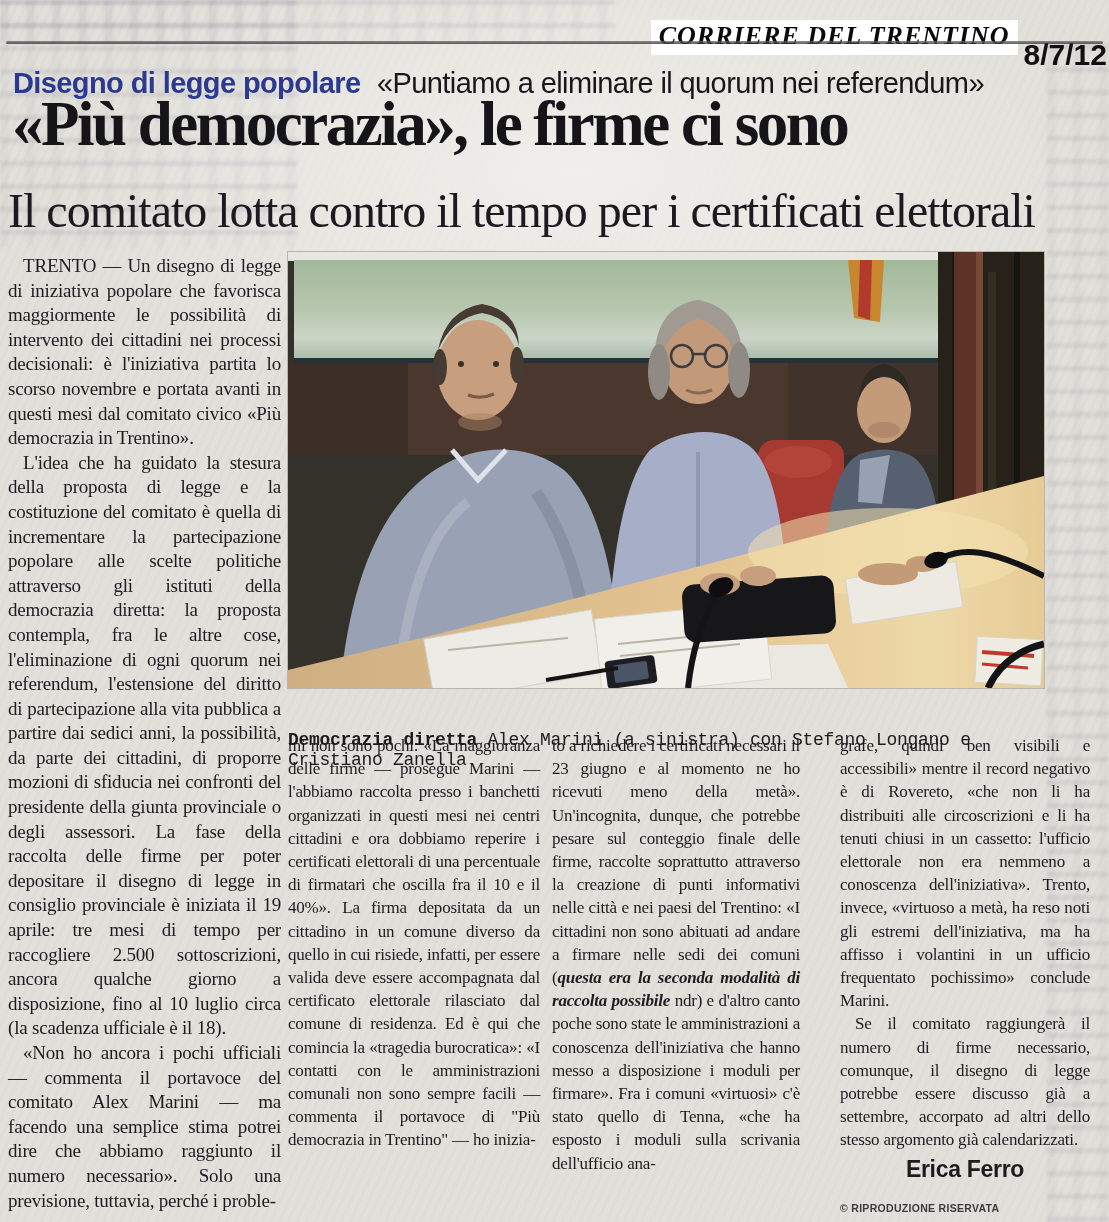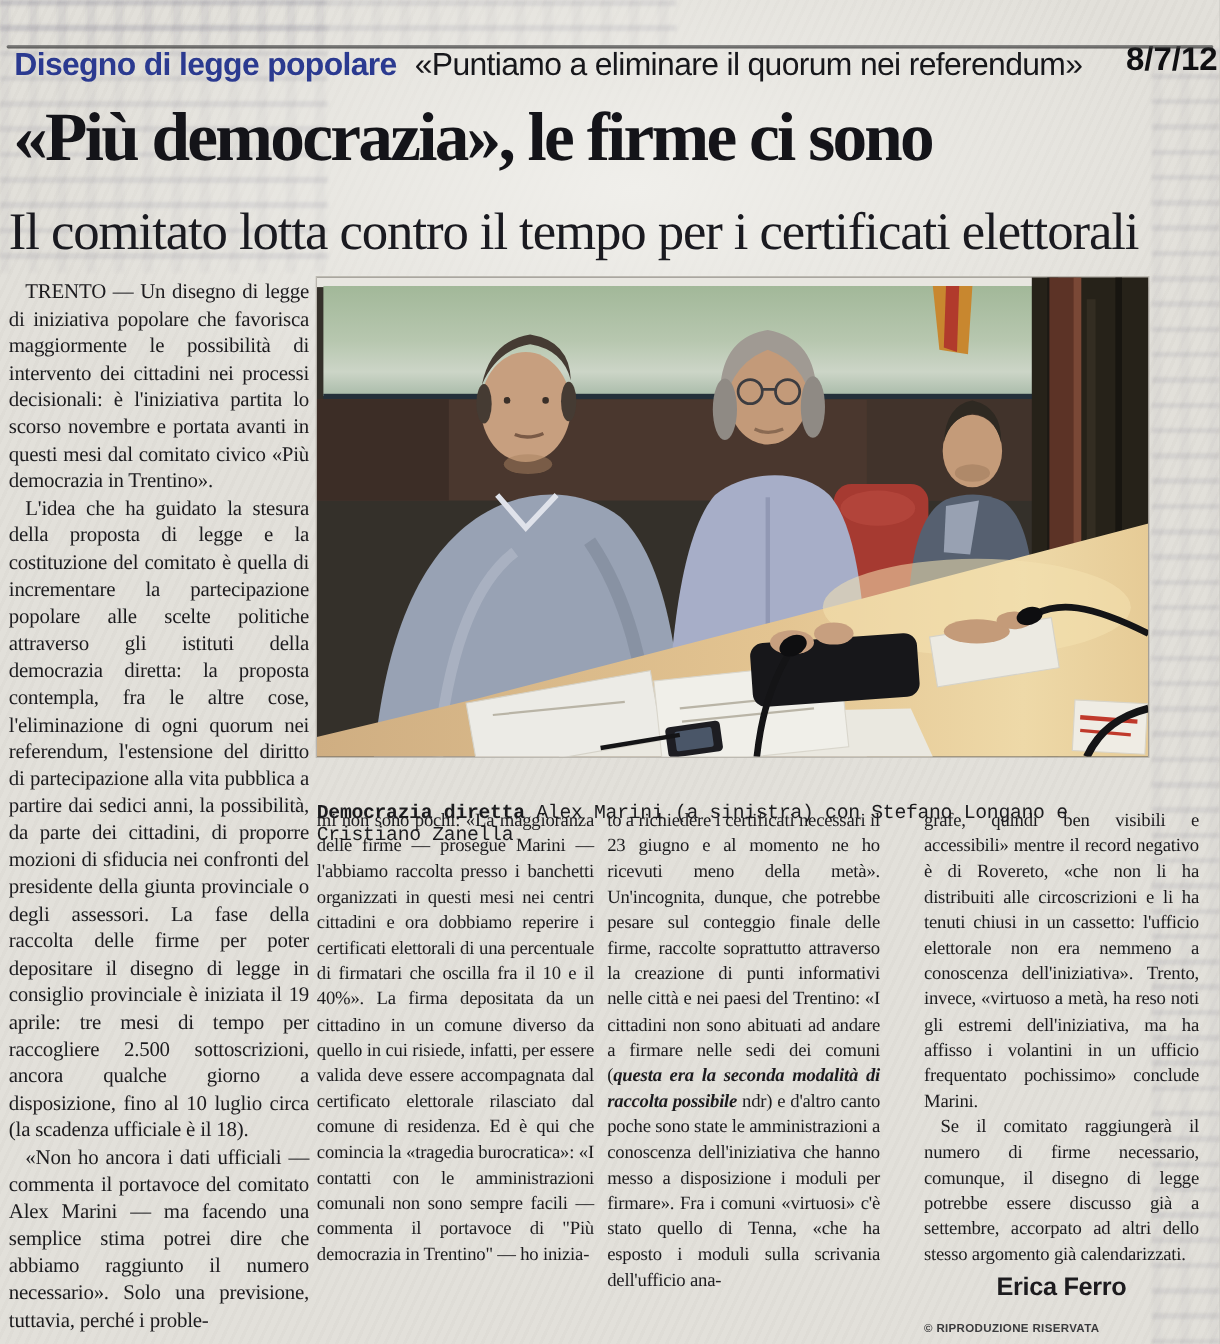--- a/index.html
+++ b/index.html
@@ -21,21 +21,21 @@
   .bleed-right{left:1047px;top:44px;width:62px;height:1178px;}
 
   #masthead{position:absolute;top:2px;right:2px;display:flex;align-items:center;gap:6px;}
   .mast-title{background:#ffffff;padding:1px 8px 4px;font-family:"Liberation Serif",serif;
     font-style:italic;font-weight:800;font-size:26px;letter-spacing:1px;color:#0a0a0b;white-space:nowrap;}
   .mast-date{font-family:"Liberation Sans",sans-serif;font-weight:700;font-size:30px;color:#101012;margin-top:36px;}
 
   #top-rule{position:absolute;top:41px;left:6px;width:1097px;height:3px;
     background:linear-gradient(#6a6a6a,#2c2c2c);opacity:.75;border-radius:2px;}
 
-  #kicker{position:absolute;top:44px;left:13px;white-space:nowrap;
+  #kicker{position:absolute;top:68px;left:13px;white-space:nowrap;
     font-family:"Liberation Sans",sans-serif;font-size:29px;line-height:1.1;letter-spacing:-.6px;}
   .kicker-label{font-weight:700;color:#2b3a90;}
   .kicker-quote{font-weight:500;color:#17171b;margin-left:9px;}
 
   #headline{position:absolute;top:92px;left:12px;width:1088px;
     font-weight:700;font-size:63px;line-height:1.04;letter-spacing:-2.5px;color:#141419;}
   #subheadline{position:absolute;top:185px;left:8px;width:1094px;
     font-weight:400;font-size:48px;line-height:1.1;letter-spacing:-1px;color:#1a1a20;}
 
   .col{position:absolute;text-align:justify;color:#1c1b1e;}
@@ -64,37 +64,38 @@
 </head>
 <body>
 
 <div id="page">
 
   <div class="bleed bleed-mast"></div>
   <div class="bleed bleed-top-left"></div>
   <div class="bleed bleed-right"></div>
 
   <div id="masthead">
+    <span class="mast-title">CORRIERE DEL TRENTINO</span>
     <span class="mast-date">8/7/12</span>
   </div>
 
   <div id="top-rule"></div>
 
   <div id="kicker">
     <span class="kicker-label">Disegno di legge popolare</span>
     <span class="kicker-quote">«Puntiamo a eliminare il quorum nei referendum»</span>
   </div>
 
   <h1 id="headline" style="margin:0">«Più democrazia», le firme ci sono</h1>
   <h2 id="subheadline" style="margin:0">Il comitato lotta contro il tempo per i certificati elettorali</h2>
 
   <div id="col1" class="col">
     <p class="indent">TRENTO — Un disegno di legge di iniziativa popolare che favorisca maggiormente le possibilità di intervento dei cittadini nei processi decisionali: è l'iniziativa partita lo scorso novembre e portata avanti in questi mesi dal comitato civico «Più democrazia in Trentino».</p>
     <p class="indent">L'idea che ha guidato la stesura della proposta di legge e la costituzione del comitato è quella di incrementare la partecipazione popolare alle scelte politiche attraverso gli istituti della democrazia diretta: la proposta contempla, fra le altre cose, l'eliminazione di ogni quorum nei referendum, l'estensione del diritto di partecipazione alla vita pubblica a partire dai sedici anni, la possibilità, da parte dei cittadini, di proporre mozioni di sfiducia nei confronti del presidente della giunta provinciale o degli assessori. La fase della raccolta delle firme per poter depositare il disegno di legge in consiglio provinciale è iniziata il 19 aprile: tre mesi di tempo per raccogliere 2.500 sottoscrizioni, ancora qualche giorno a disposizione, fino al 10 luglio circa (la scadenza ufficiale è il 18).</p>
-    <p class="indent">«Non ho ancora i dati ufficiali — commenta il portavoce del comitato Alex Marini — ma facendo una semplice stima potrei dire che abbiamo raggiunto il numero necessario». Solo una previsione, tuttavia, perché i proble-</p>
+    <p class="indent">«Non ho ancora i pochi ufficiali — commenta il portavoce del comitato Alex Marini — ma facendo una semplice stima potrei dire che abbiamo raggiunto il numero necessario». Solo una previsione, tuttavia, perché i proble-</p>
   </div>
 
   <div id="photo-frame">
     <svg width="756" height="436" viewBox="0 0 756 436">
       <defs>
         <linearGradient id="gscreen" x1="0" y1="0" x2="0" y2="1">
           <stop offset="0" stop-color="#a2b899"></stop>
             <stop offset="0.5" stop-color="#b7c7af"></stop>
           <stop offset="0.78" stop-color="#ccd5c7"></stop>
             <stop offset="1" stop-color="#a9bba9"></stop>

